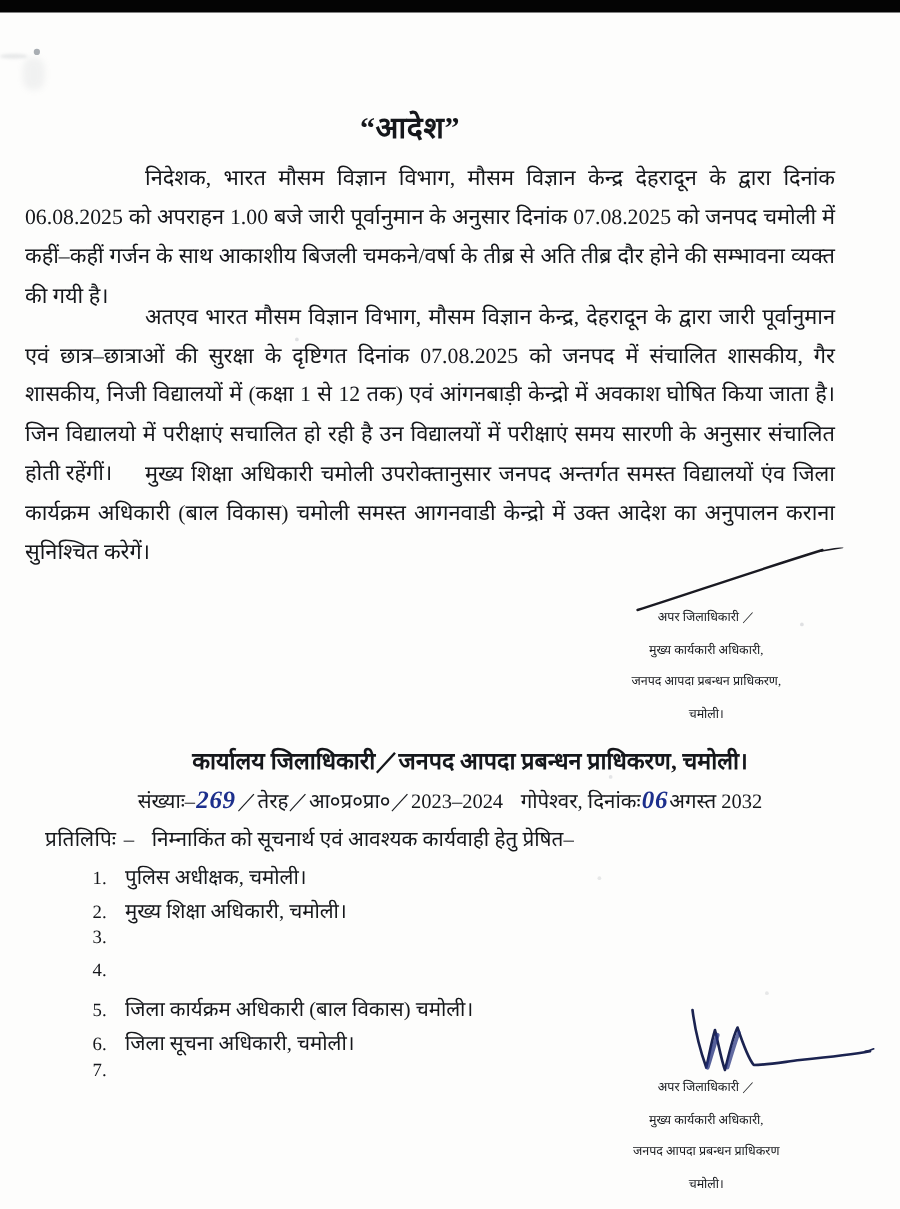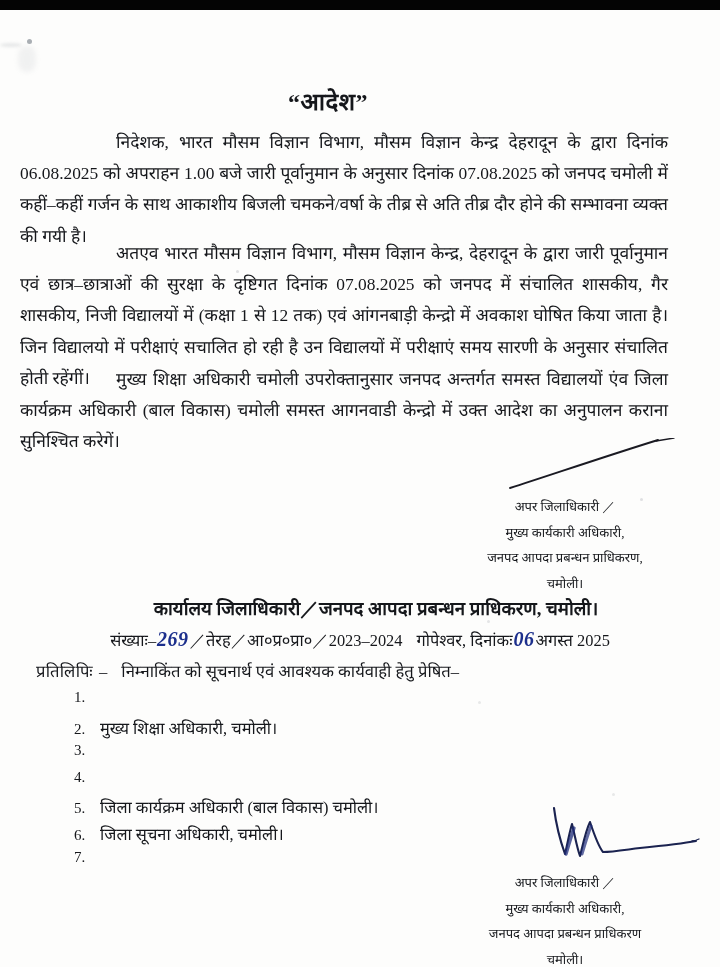--- a/index.html
+++ b/index.html
@@ -85,23 +85,22 @@
     left: 508px;
     top: 438px;
     width: 170px;
     height: 52px;
     pointer-events: none;
   }
 
   .sign-block {
     position: absolute;
     text-align: center;
-    font-size: 13px;
+    font-size: 10px;
     line-height: 25.5px;
-    margin-top: 12px;
   }
   .sign-block.sb1 { left: 430px; top: 482px; width: 270px; }
   .sign-block.sb2 { left: 430px; top: 858px; width: 270px; }
   .sign-block .ln { display: block; white-space: nowrap; }
 
   
   .office-line {
     position: absolute;
     left: 16px;
     top: 595px;
@@ -209,30 +208,31 @@
     <div class="sign-block sb1">
       <span class="ln">अपर जिलाधिकारी ／</span>
       <span class="ln">मुख्य कार्यकारी अधिकारी,</span>
       <span class="ln">जनपद आपदा प्रबन्धन प्राधिकरण,</span>
       <span class="ln">चमोली।</span>
     </div>
 
     <div class="office-line">कार्यालय जिलाधिकारी／जनपद आपदा प्रबन्धन प्राधिकरण, चमोली।</div>
 
     <div class="ref-line">
-      <span>संख्याः–</span><span class="hand">269</span><span>／तेरह／आ०प्र०प्रा०／2023–2024</span><span class="ref-gap"></span><span>गोपेश्वर,</span>&nbsp;<span>दिनांकः</span><span class="hand">06</span><span>अगस्त 2025</span>
+      <span>संख्याः–</span><span class="hand">269</span><span>／तेरह／आ०प्र०प्रा०／2023–2024</span><span class="ref-gap"></span><span>गोपेश्वर,</span>&nbsp;<span>दिनांकः</span><span class="hand">06</span><span>अगस्त 2032</span>
     </div>
 
     <div class="copy-line">
       <span class="lbl">प्रतिलिपिः</span><span class="dash">–</span><span>निम्नाकिंत को सूचनार्थ एवं आवश्यक कार्यवाही हेतु प्रेषित–</span>
     </div>
 
     <ul class="recipients">
       <li>
         <span class="num">1.</span>
+        <span class="txt">पुलिस अधीक्षक, चमोली।</span>
       </li>
       <li>
         <span class="num">2.</span>
         <span class="txt">मुख्य शिक्षा अधिकारी, चमोली।</span>
       </li>
       <li>
         <span class="num">3.</span>
       </li>
       <li>
         <span class="num">4.</span>

